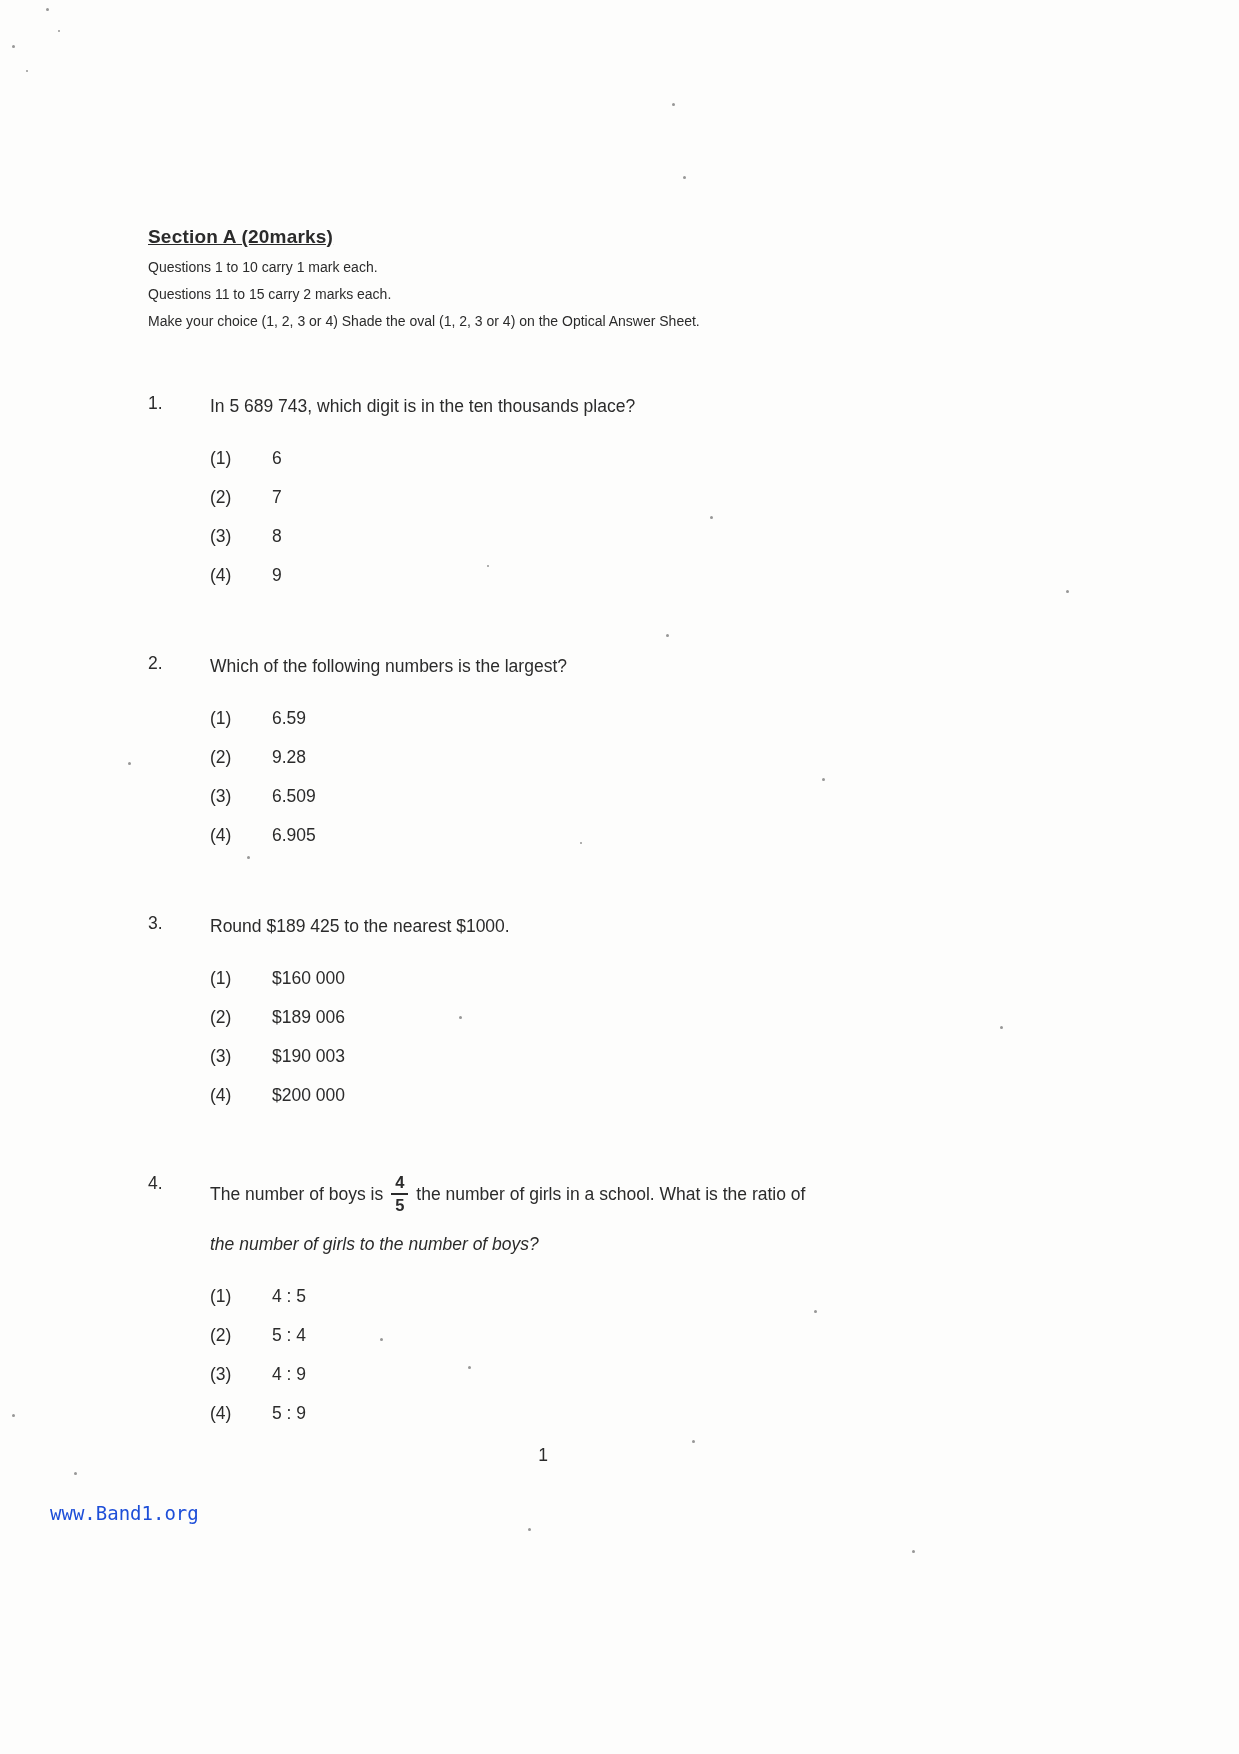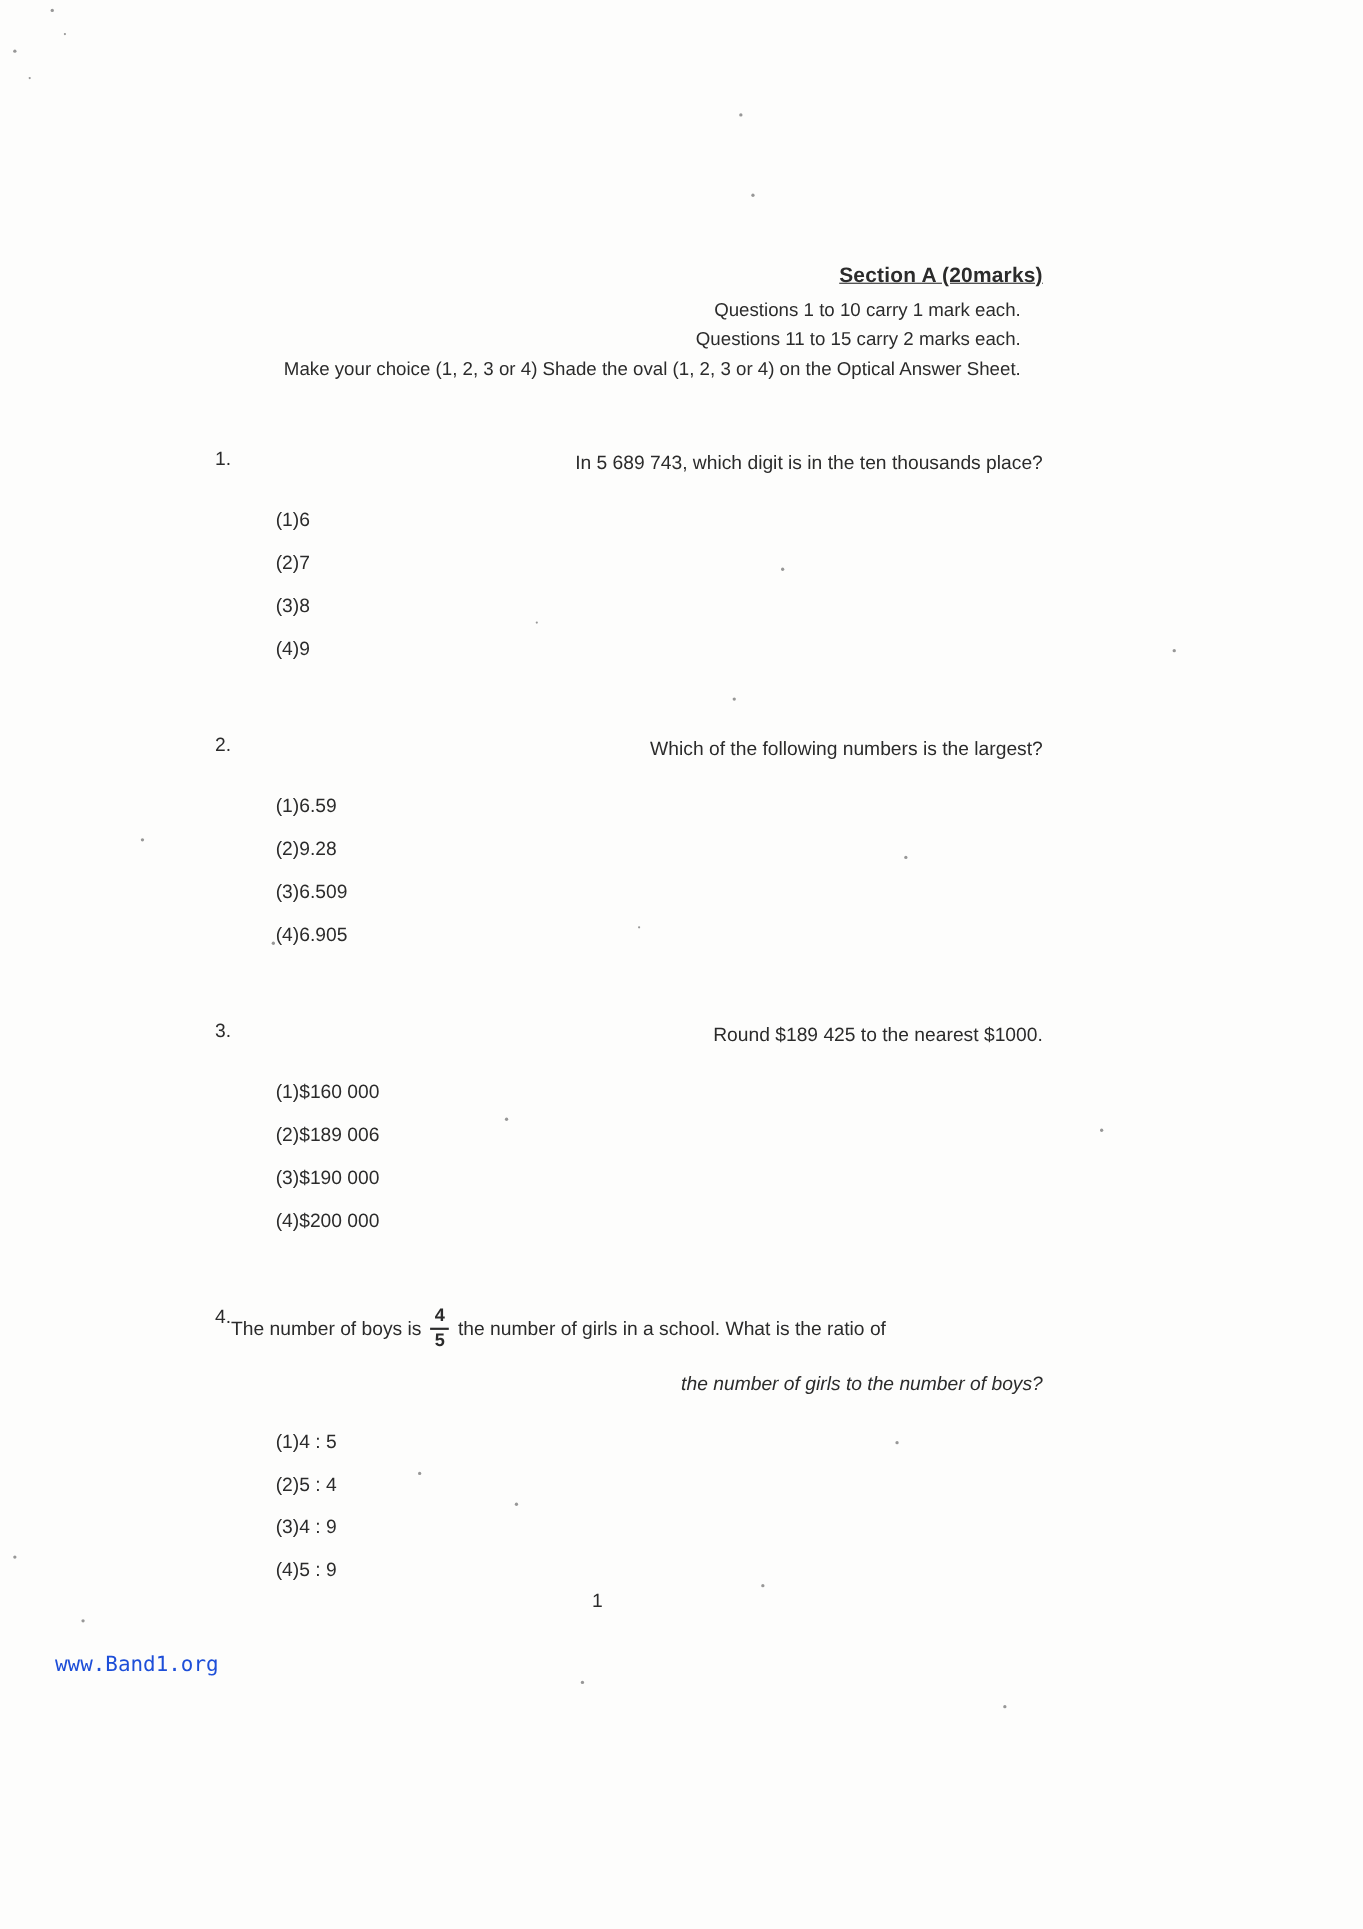--- a/index.html
+++ b/index.html
@@ -9,33 +9,32 @@
     height: 1754px;
     margin: 0 auto;
     background: #fdfdfc;
     font-family: "Liberation Sans", sans-serif;
     color: #2b2b2b;
     overflow: hidden;
   }
   .content {
     position: absolute;
     left: 148px;
-    top: 240px;
+    top: 226px;
     width: 800px;
-    text-align: right;
   }
   .section-title {
     font-size: 19px;
     font-weight: bold;
     text-decoration: underline;
     margin-bottom: 6px;
     letter-spacing: 0.2px;
   }
   .header-line {
-    font-size: 17px;
+    font-size: 14px;
     line-height: 27px;
     max-width: 780px;
   }
   .questions { margin-top: 2px; }
   .question { margin-top: 58px; }
   .q-row { display: flex; }
   .q-num {
     width: 62px;
     flex: 0 0 62px;
     font-size: 17.5px;
@@ -168,21 +167,21 @@
             <div class="option-row">
               <span class="opt-label">(1)</span>
               <span class="opt-value">$160 000</span>
             </div>
             <div class="option-row">
               <span class="opt-label">(2)</span>
               <span class="opt-value">$189 006</span>
             </div>
             <div class="option-row">
               <span class="opt-label">(3)</span>
-              <span class="opt-value">$190 000</span>
+              <span class="opt-value">$190 003</span>
             </div>
             <div class="option-row">
               <span class="opt-label">(4)</span>
               <span class="opt-value">$200 000</span>
             </div>
           </div>
   </div>
 
   <div class="question">
     <div class="q-row">

